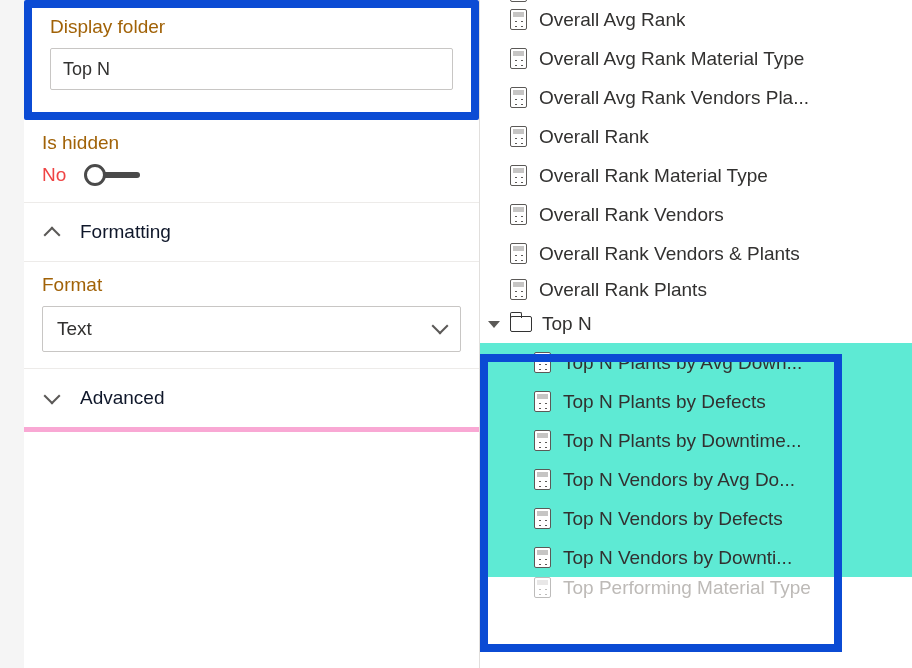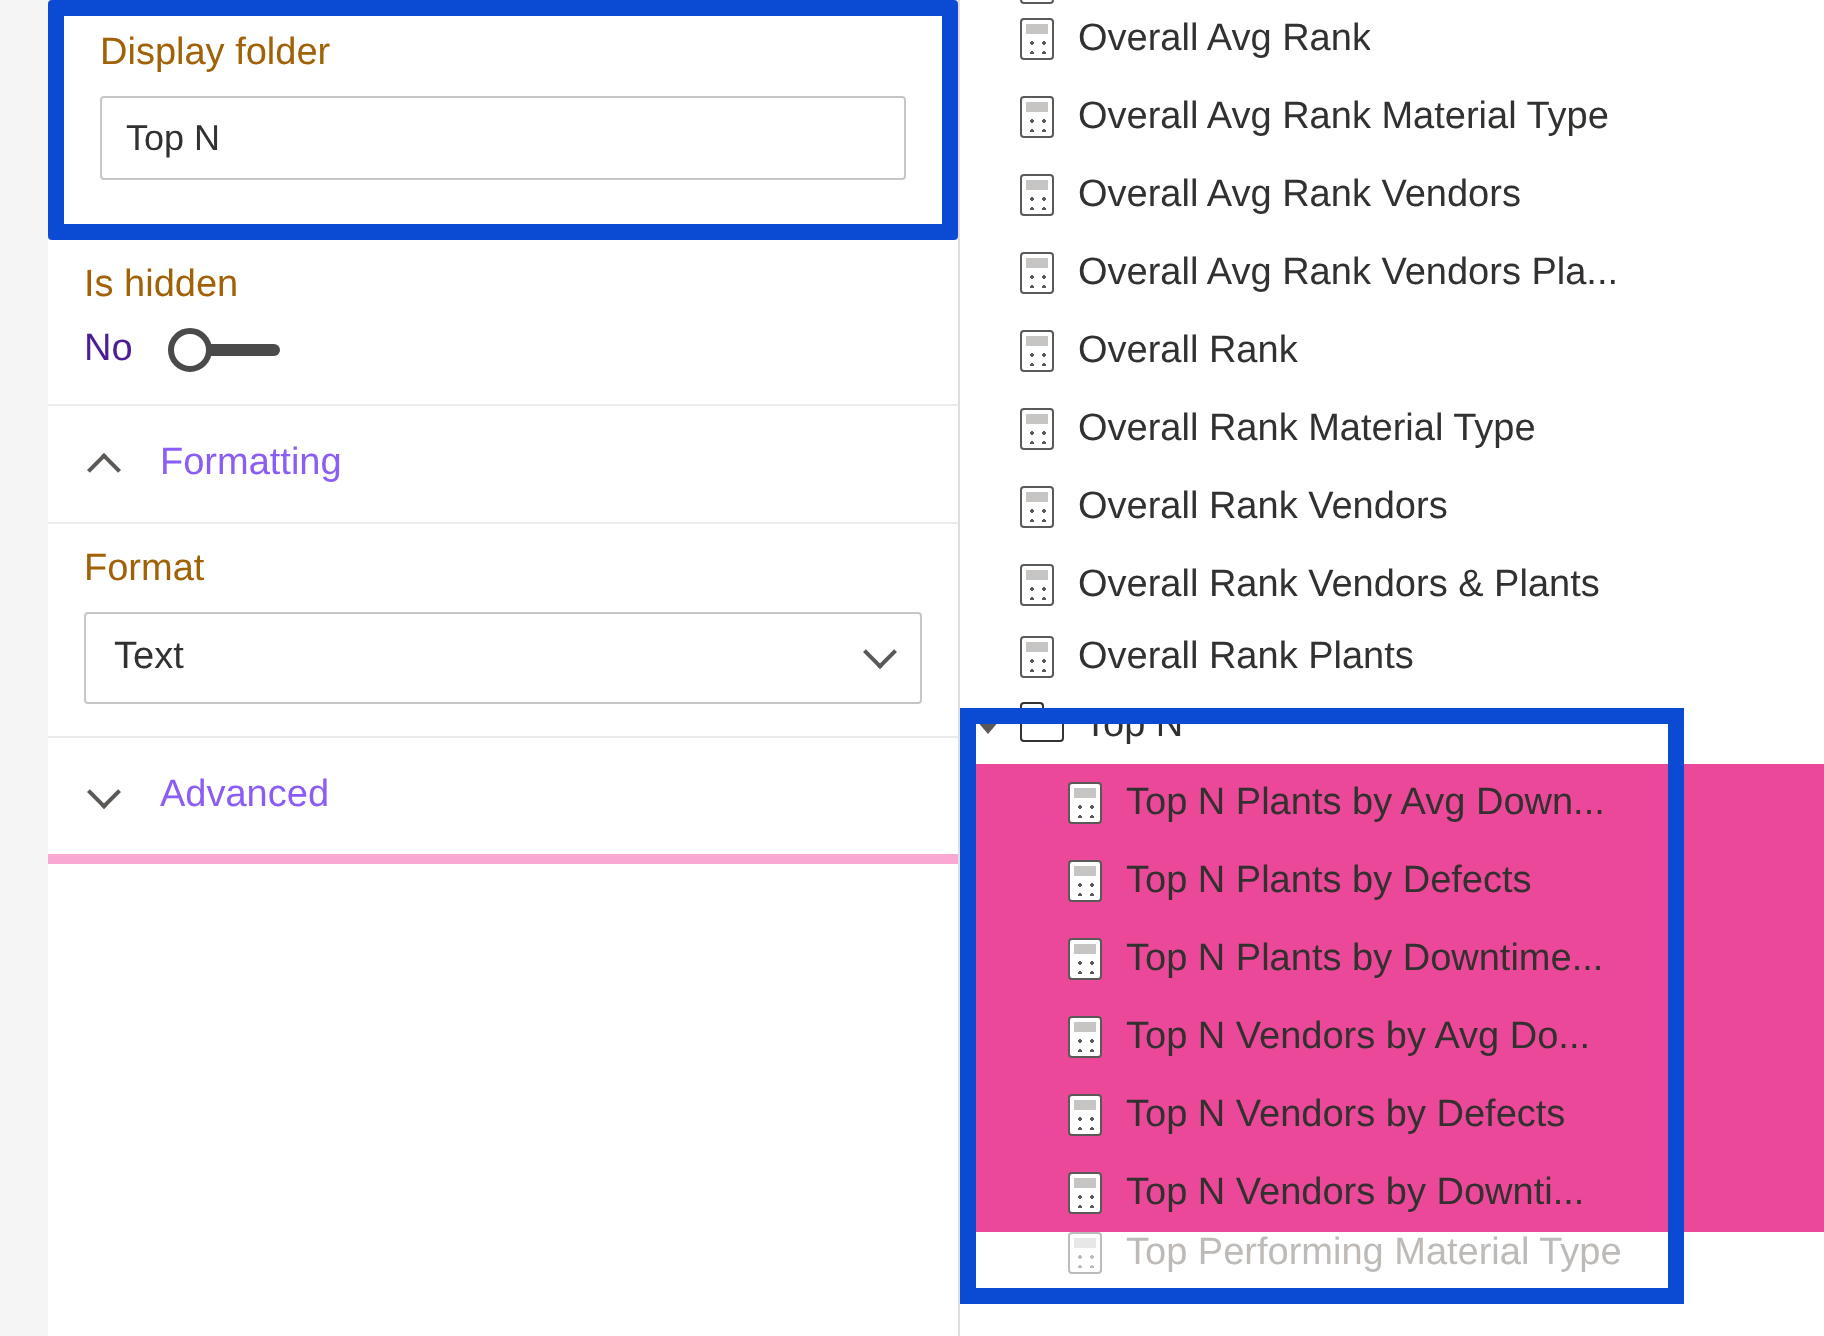--- a/index.html
+++ b/index.html
@@ -53,35 +53,35 @@
     .section {
       padding: 12px 18px 16px 18px;
       border-bottom: 1px solid #edebe9;
     }
     .hidden-row {
       display: flex;
       align-items: center;
       gap: 20px;
       margin-top: 10px;
       font-size: 19px;
-      color: #4c1d95;
+      color: #ef4444;
     }
     .toggle-track {
       width: 54px; height: 6px; background: #4a4a4a; border-radius: 3px; position: relative;
     }
     .toggle-knob {
       position: absolute; left: -2px; top: 50%; transform: translateY(-50%);
       width: 22px; height: 22px; border-radius: 50%;
       border: 3px solid #4a4a4a; background: #fff;
     }
     .accordion-header {
       display: flex; align-items: center; gap: 20px;
       padding: 18px 20px;
       font-size: 19px;
-      color: #8b5cf6;
+      color: #0f172a;
       border-bottom: 1px solid #edebe9;
     }
     .chevron {
       width: 16px; height: 16px; display: inline-block; position: relative;
     }
     .chevron::before {
       content: ""; position: absolute; width: 10px; height: 10px;
       border-left: 2px solid #5b5957; border-top: 2px solid #5b5957;
     }
     .chev-up::before { transform: rotate(45deg); top: 5px; left: 2px; }
@@ -150,21 +150,21 @@
     .folder-icon {
       width: 22px; height: 16px; border: 1.5px solid #333; border-radius: 2px; position: relative; background: transparent;
     }
     .folder-icon::before {
       content: ""; position: absolute; top: -5px; left: -1.5px; width: 10px; height: 5px;
       border: 1.5px solid #333; border-bottom: none; border-radius: 2px 2px 0 0;
     }
     .child-row {
       display: flex; align-items: center; height: 39px;
       padding-left: 54px; gap: 12px;
-      background: #ec4899;
+      background: #5eead4;
       white-space: nowrap; overflow: hidden;
     }
     .child-row .txt { overflow: hidden; text-overflow: ellipsis; }
 
     
     .right-highlight {
       position: absolute;
       border: 8px solid #0b4bd4;
       top: 354px;
       left: 0px;
@@ -234,24 +234,20 @@
       <div class="field-row">
         <span class="calc-icon"></span>
         <span class="txt">Overall Avg Rank</span>
       </div>
       <div class="field-row">
         <span class="calc-icon"></span>
         <span class="txt">Overall Avg Rank Material Type</span>
       </div>
       <div class="field-row">
         <span class="calc-icon"></span>
-        <span class="txt">Overall Avg Rank Vendors</span>
-      </div>
-      <div class="field-row">
-        <span class="calc-icon"></span>
         <span class="txt">Overall Avg Rank Vendors Pla...</span>
       </div>
       <div class="field-row">
         <span class="calc-icon"></span>
         <span class="txt">Overall Rank</span>
       </div>
       <div class="field-row">
         <span class="calc-icon"></span>
         <span class="txt">Overall Rank Material Type</span>
       </div>

